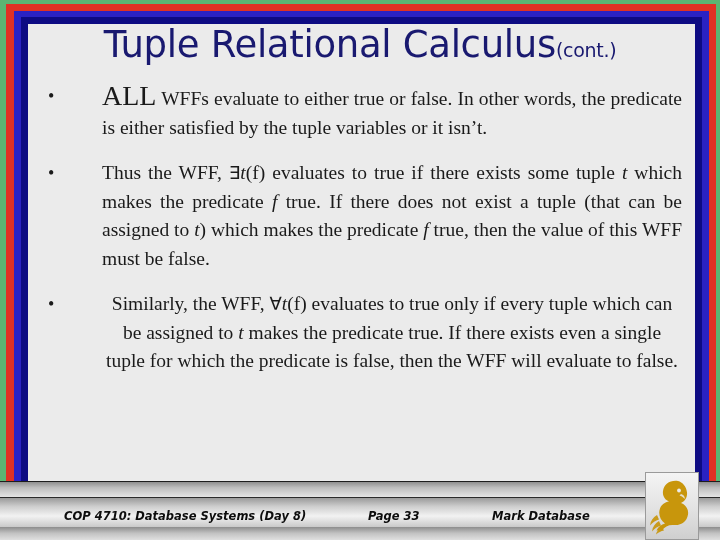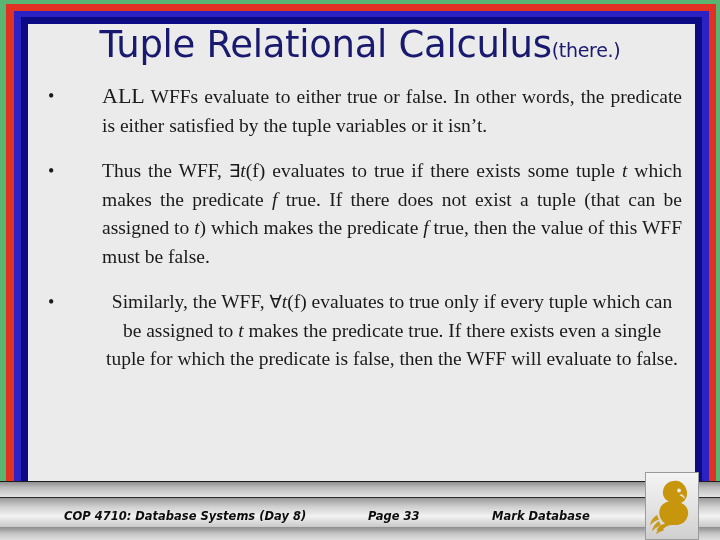--- a/index.html
+++ b/index.html
@@ -93,21 +93,21 @@
     line-height: 28.5px;
     color: #1a1a1a;
     text-align: justify;
     text-justify: inter-word;
   }
   .bullet-text.no-justify {
     text-align: center;
   }
   .smallcap {
     font-variant: small-caps;
-    font-size: 22px;
+    font-size: 28px;
   }
   .ital {
     font-style: italic;
   }
   .qtf {
     font-family: "DejaVu Sans", "Liberation Sans", sans-serif;
     font-size: 18px;
   }
 
   
@@ -190,21 +190,21 @@
 
 <div id="slide">
 
   <div class="border-layer" id="border-green"></div>
   <div class="border-layer" id="border-red"></div>
   <div class="border-layer" id="border-blue"></div>
   <div class="border-layer" id="border-navy"></div>
   <div id="slide-canvas"></div>
 
   <div id="title-block">
-    <span class="title-main">Tuple Relational Calculus</span><span class="title-sub">(there.)</span>
+    <span class="title-main">Tuple Relational Calculus</span><span class="title-sub">(cont.)</span>
   </div>
 
   <div id="body-block">
 
     <div class="bullet-row">
       <div class="bullet-marker">•</div>
       <div class="bullet-text">
         <span class="smallcap">ALL</span><span> WFFs evaluate to either true or false.  In other words, the predicate is either satisfied by the tuple variables or it isn’t.</span>
       </div>
     </div>

